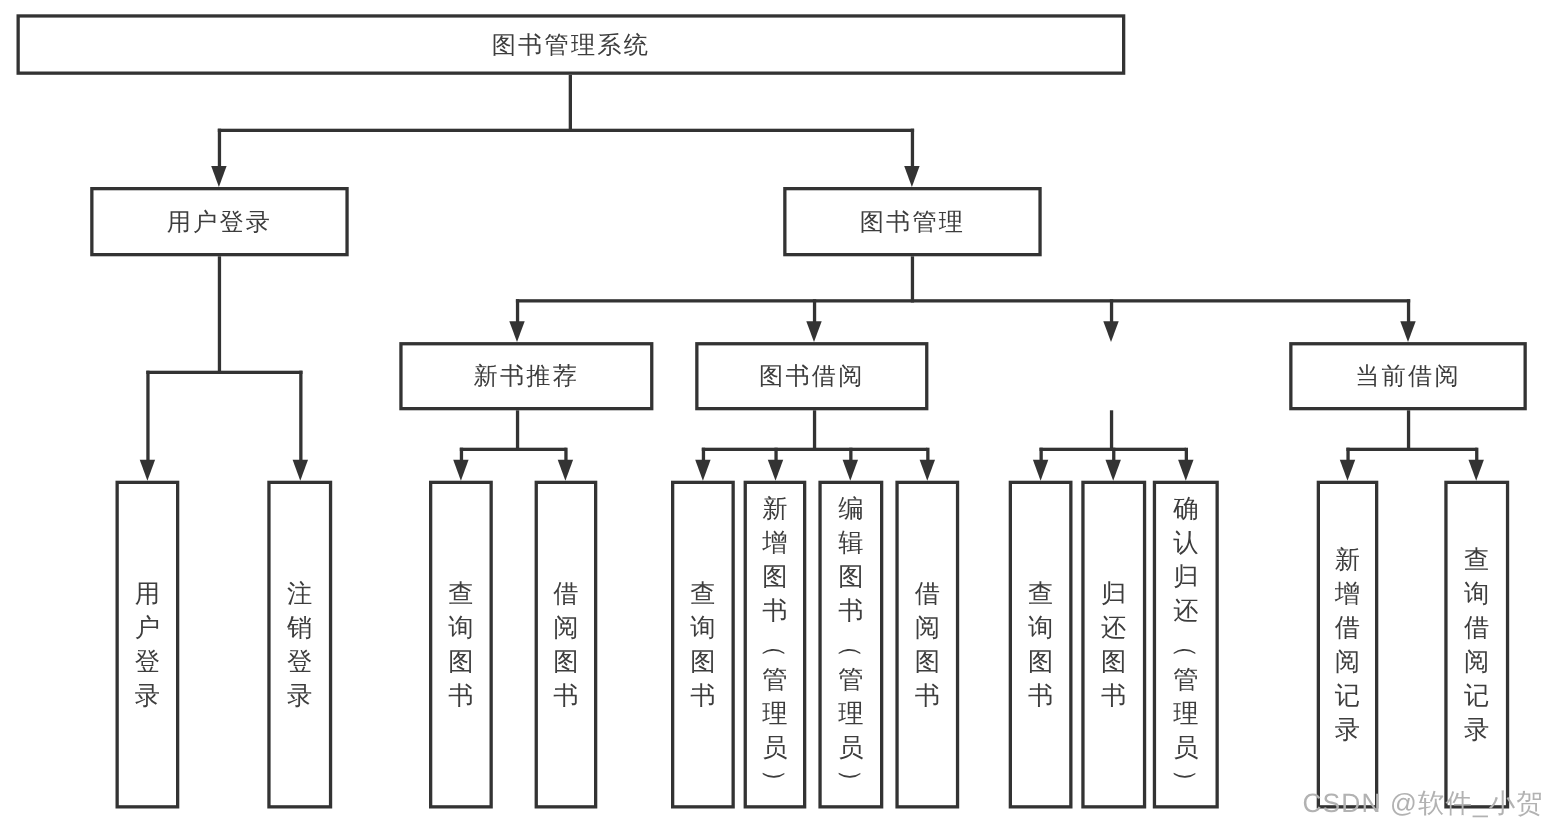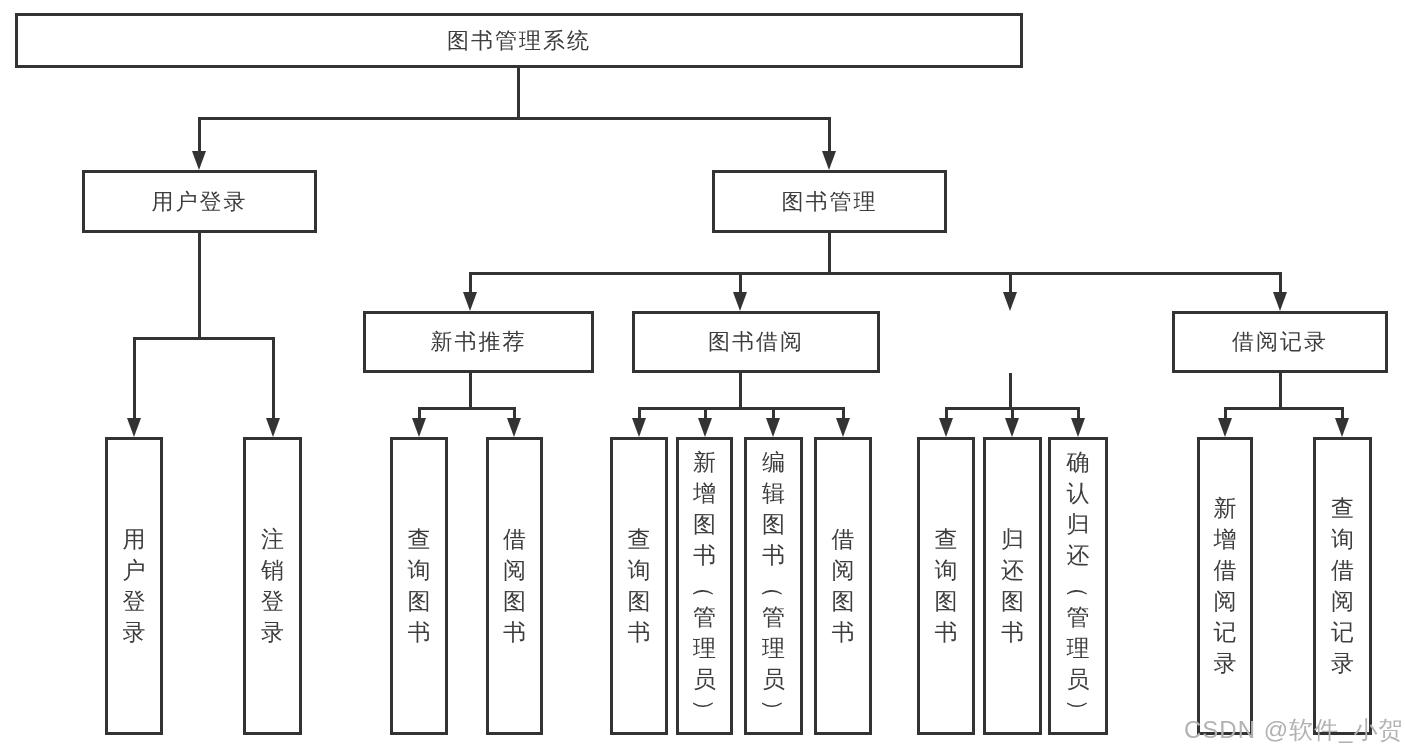--- a/index.html
+++ b/index.html
@@ -44,25 +44,25 @@
   <div class="box h" style="left:82px;top:170px;width:235px;height:63px">
     <span>用户登录</span>
   </div>
   <div class="box h" style="left:712px;top:170px;width:235px;height:63px">
     <span>图书管理</span>
   </div>
 
   <div class="box h" style="left:363px;top:311px;width:231px;height:62px">
     <span>新书推荐</span>
   </div>
-  <div class="box h" style="left:632px;top:311px;width:248px;height:62px">
+  <div class="box h" style="left:632px;top:311px;width:212px;height:62px">
     <span>图书借阅</span>
   </div>
   <div class="box h" style="left:1172px;top:311px;width:216px;height:62px">
-    <span>借阅记录</span>
+    <span>当前借阅</span>
   </div>
 
   <div class="box" style="left:105px;top:437px;width:58px;height:298px">
     <div class="vtext">
         <span class="vchar">用</span>
         <span class="vchar">户</span>
         <span class="vchar">登</span>
         <span class="vchar">录</span>
       </div>
   </div>

